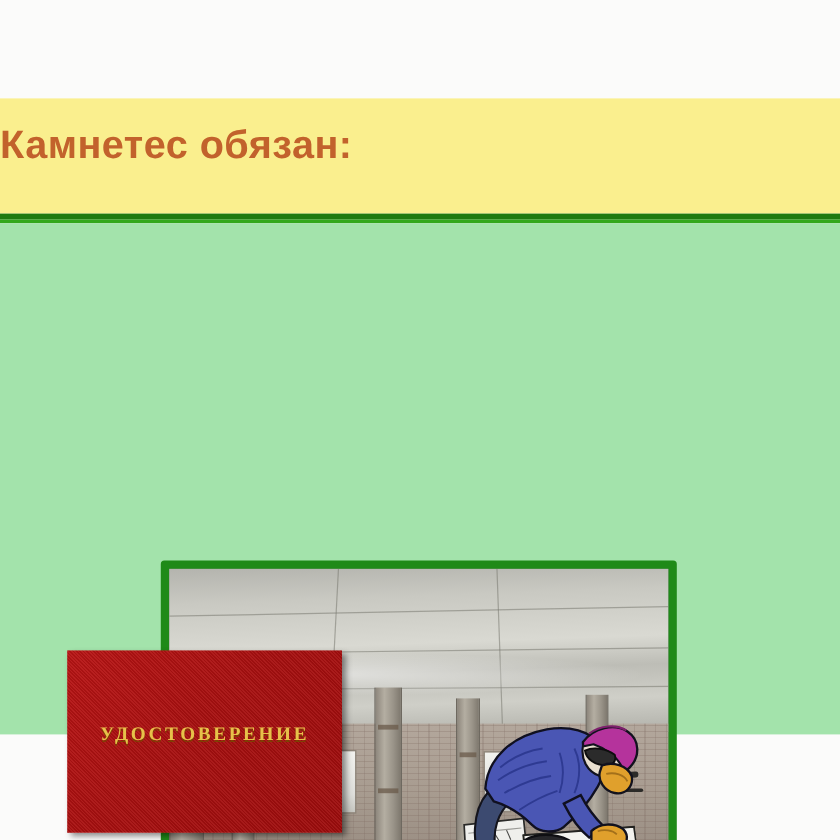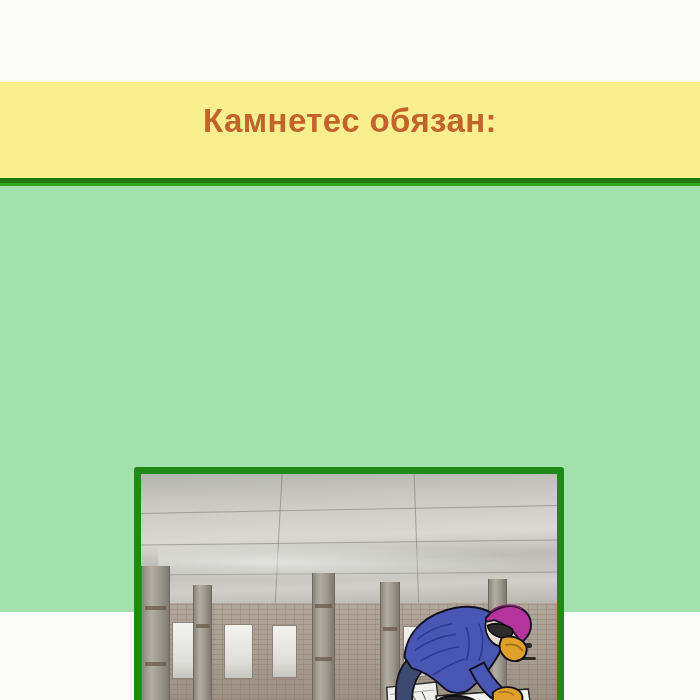--- a/index.html
+++ b/index.html
@@ -31,21 +31,21 @@
     width: 700px;
     height: 96px;
     background: #faef8e;
     box-sizing: border-box;
   }
   .title-text {
     position: absolute;
     left: 0;
     top: 20px;
     width: 700px;
-    text-align: center;
+    text-align: left;
     font-family: "Liberation Sans", sans-serif;
     font-size: 33px;
     font-weight: bold;
     color: #c2622c;
     letter-spacing: 0.4px;
     white-space: nowrap;
   }
 
   
   .divider-dark {
@@ -365,15 +365,18 @@
                        C94,164 74,162 64,155 C58,150 58,144 64,140 Z" fill="#26262a" stroke="#0e0e12" stroke-width="2.2"></path>
               <path d="M66,152 C78,158 98,159 110,154" stroke="#d9d9d6" stroke-width="2.5" fill="none"></path>
             </g>
 
           </svg>
         </div>
 
       </div>
     </div>
 
+    <div class="cert-card">
+      <div class="cert-text">УДОСТОВЕРЕНИЕ</div>
+    </div>
 
   </div>
 </div>
 
 </body></html>

